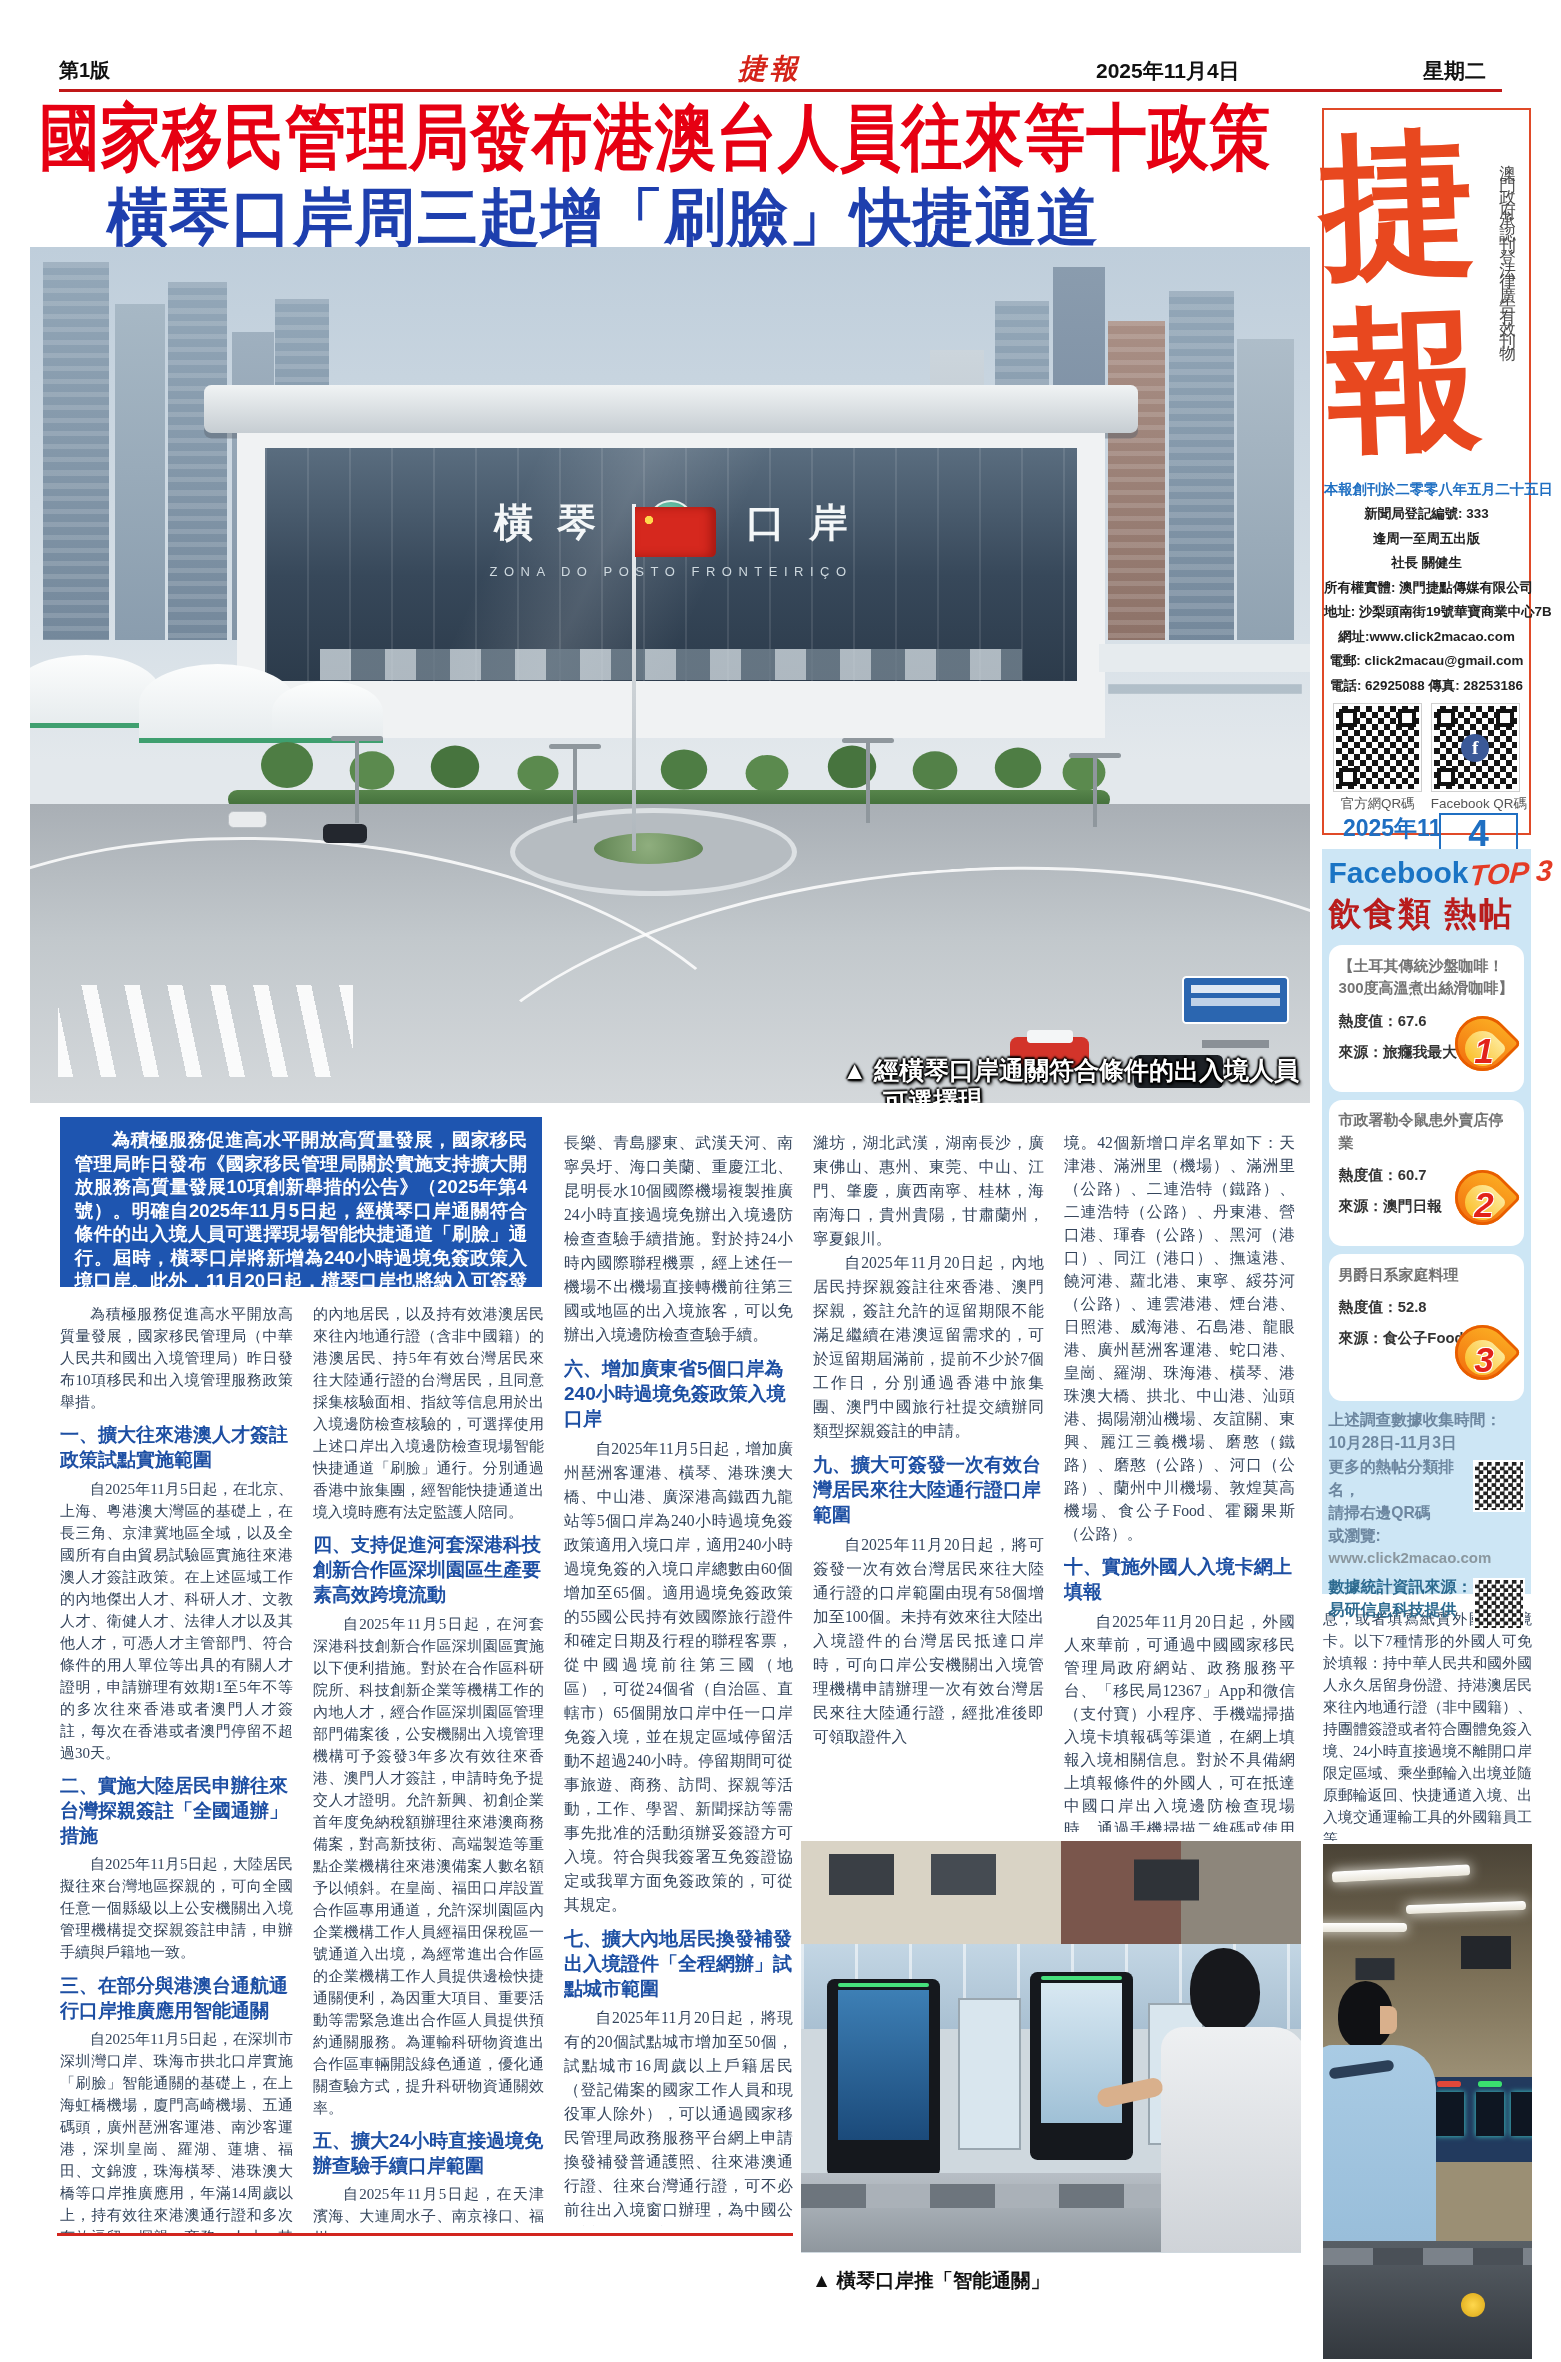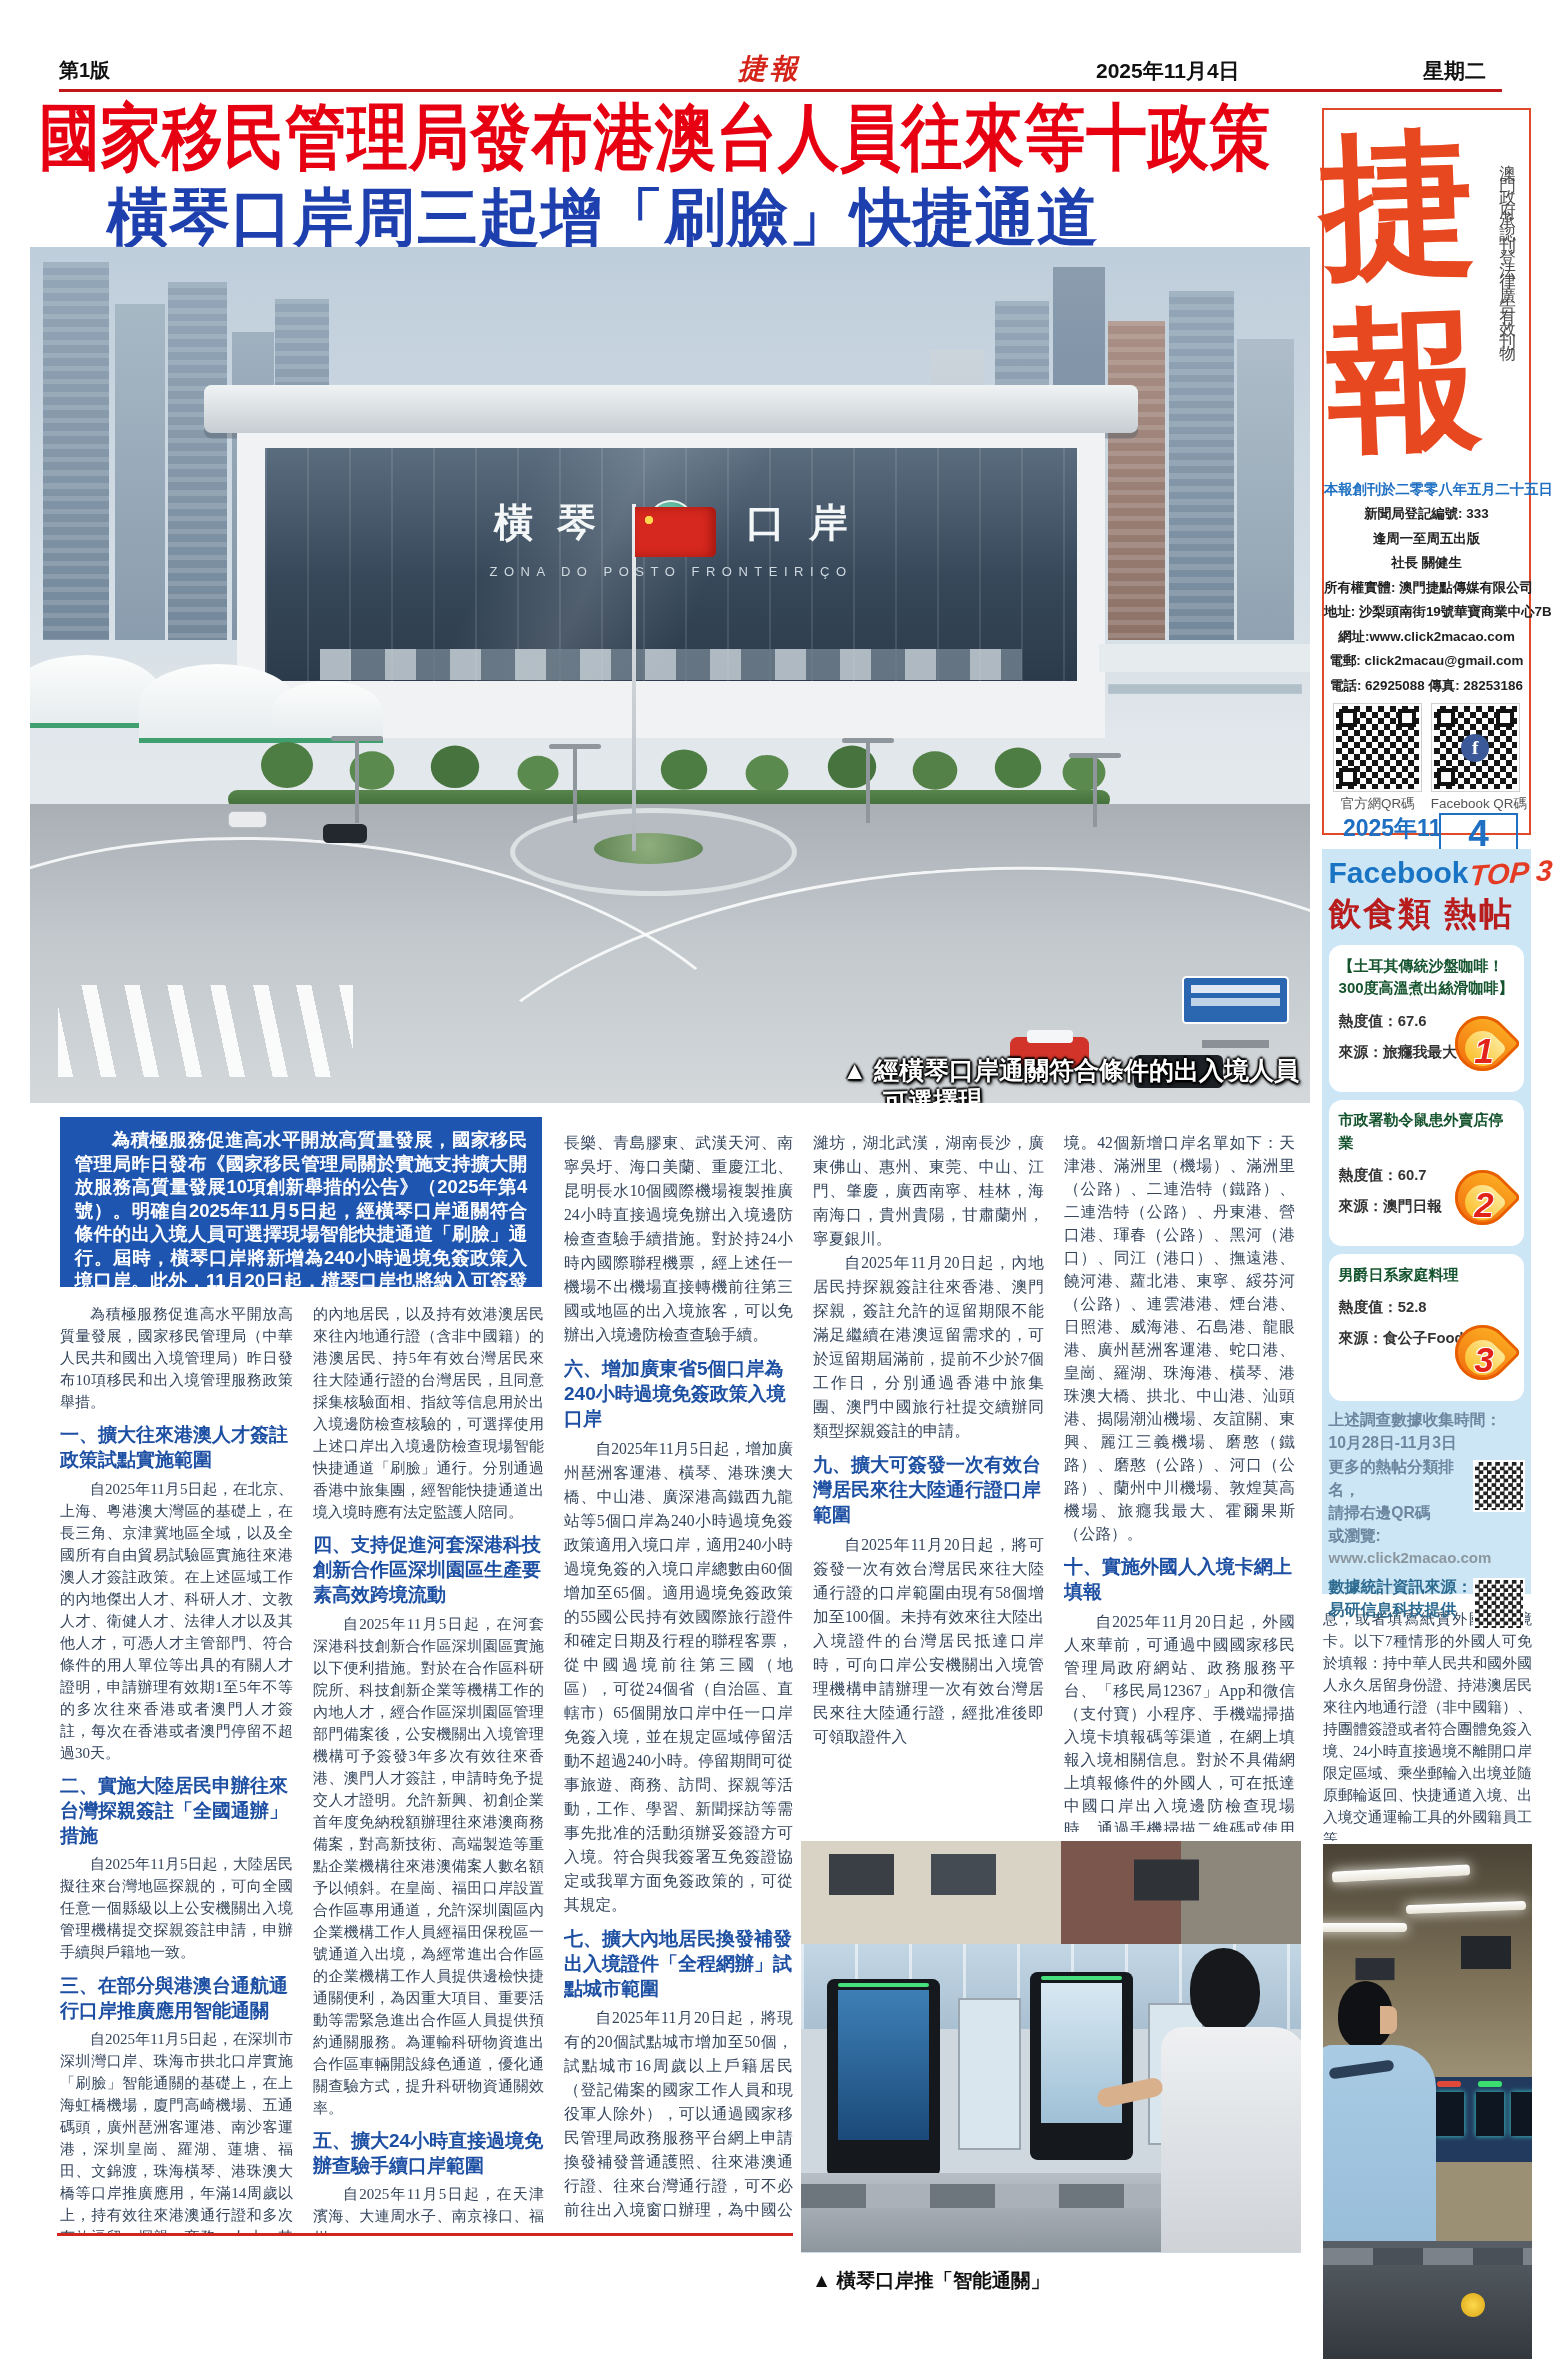--- a/index.html
+++ b/index.html
@@ -152,21 +152,21 @@
   .date-wrap{position:absolute;left:0;top:0;width:118px;text-align:center;}
 
   
   .fb{left:1322px;top:849px;width:209px;height:745px;background:#cde6f5;box-sizing:border-box;padding:7.4px 6.5px;}
   .fb-head{white-space:nowrap;}
   .fb-brand{color:#1a74c4;font-size:30px;font-weight:bold;font-family:"Liberation Sans",sans-serif;margin-top:43px;}
   .fb-top3{color:#e43b25;font-size:29px;font-weight:900;font-style:italic;display:inline-block;
            transform:skewX(-8deg) rotate(-4deg);margin-left:1.8px;}
   .fb-cat{color:#b91c1c;font-size:33px;font-weight:bold;letter-spacing:1.8px;margin:1.8px 0 5.5px;}
   .fb-card{position:relative;background:#fff;border-radius:13px;padding:9.2px 9.2px 11px;margin:8.3px 0.9px;min-height:126px;}
-  .fb-title{font-size:15px;font-weight:bold;color:#14532d;line-height:1.5;}
+  .fb-title{font-size:15px;font-weight:bold;color:#737373;line-height:1.5;}
   .fb-heat,.fb-src{font-size:14.8px;font-weight:bold;color:#333;margin-top:12px;}
   .flame{position:absolute;right:3.7px;bottom:5.5px;width:72px;height:85px;}
   .fl-o{position:absolute;left:7.4px;top:14.8px;width:55px;height:55px;background:linear-gradient(160deg,#fcb525,#f2680c);
         border-radius:50% 5.5px 50% 50%;transform:rotate(45deg);box-shadow:inset 0 0 0 2.8px #e85d00;}
   .fl-i{position:absolute;left:17.5px;top:29.5px;width:35px;height:35px;background:linear-gradient(#fde896,#fbc02d);
         border-radius:50% 5.5px 50% 50%;transform:rotate(45deg);}
   .flame b{position:absolute;left:0;right:0;top:29.5px;text-align:center;font-size:35px;color:#e2231a;
            font-style:italic;font-weight:900;text-shadow:0.9px 0.9px 0 #fff,-0.9px -0.9px 0 #fff,0.9px -0.9px 0 #fff,-0.9px 0.9px 0 #fff;}
   .fb-foot{margin-top:7.4px;color:#6d87a0;font-weight:bold;font-size:15.7px;line-height:1.45;}
   .fb-foot-row{display:flex;justify-content:space-between;align-items:flex-start;margin-top:1.8px;}
@@ -345,21 +345,21 @@
       <div class="sec-h">七、擴大內地居民換發補發出入境證件「全程網辦」試點城市範圍</div>
       <p class="body-p">自2025年11月20日起，將現有的20個試點城市增加至50個，試點城市16周歲以上戶籍居民（登記備案的國家工作人員和現役軍人除外），可以通過國家移民管理局政務服務平台網上申請換發補發普通護照、往來港澳通行證、往來台灣通行證，可不必前往出入境窗口辦理，為中國公民辦理出入境證件提供更大便利。30個新增試點城市名單如下：河北石家莊，山西太原，內蒙古呼和浩特，遼寧大連，吉林長春，江蘇無錫、徐州、常州、蘇州，浙江湖州、嘉興、紹興、金華，江西南昌，山東煙台、</p>
     </div>
   <div class="col c4">
       <p class="body-p cont">濰坊，湖北武漢，湖南長沙，廣東佛山、惠州、東莞、中山、江門、肇慶，廣西南寧、桂林，海南海口，貴州貴陽，甘肅蘭州，寧夏銀川。</p>
       <p class="body-p">自2025年11月20日起，內地居民持探親簽註往來香港、澳門探親，簽註允許的逗留期限不能滿足繼續在港澳逗留需求的，可於逗留期屆滿前，提前不少於7個工作日，分別通過香港中旅集團、澳門中國旅行社提交續辦同類型探親簽註的申請。</p>
       <div class="sec-h">九、擴大可簽發一次有效台灣居民來往大陸通行證口岸範圍</div>
       <p class="body-p">自2025年11月20日起，將可簽發一次有效台灣居民來往大陸通行證的口岸範圍由現有58個增加至100個。未持有效來往大陸出入境證件的台灣居民抵達口岸時，可向口岸公安機關出入境管理機構申請辦理一次有效台灣居民來往大陸通行證，經批准後即可領取證件入</p>
     </div>
   <div class="col c5">
-      <p class="body-p cont">境。42個新增口岸名單如下：天津港、滿洲里（機場）、滿洲里（公路）、二連浩特（鐵路）、二連浩特（公路）、丹東港、營口港、琿春（公路）、黑河（港口）、同江（港口）、撫遠港、饒河港、蘿北港、東寧、綏芬河（公路）、連雲港港、煙台港、日照港、威海港、石島港、龍眼港、廣州琶洲客運港、蛇口港、皇崗、羅湖、珠海港、橫琴、港珠澳大橋、拱北、中山港、汕頭港、揭陽潮汕機場、友誼關、東興、麗江三義機場、磨憨（鐵路）、磨憨（公路）、河口（公路）、蘭州中川機場、敦煌莫高機場、旅癮我最大、霍爾果斯（公路）。</p>
+      <p class="body-p cont">境。42個新增口岸名單如下：天津港、滿洲里（機場）、滿洲里（公路）、二連浩特（鐵路）、二連浩特（公路）、丹東港、營口港、琿春（公路）、黑河（港口）、同江（港口）、撫遠港、饒河港、蘿北港、東寧、綏芬河（公路）、連雲港港、煙台港、日照港、威海港、石島港、龍眼港、廣州琶洲客運港、蛇口港、皇崗、羅湖、珠海港、橫琴、港珠澳大橋、拱北、中山港、汕頭港、揭陽潮汕機場、友誼關、東興、麗江三義機場、磨憨（鐵路）、磨憨（公路）、河口（公路）、蘭州中川機場、敦煌莫高機場、食公子Food、霍爾果斯（公路）。</p>
       <div class="sec-h">十、實施外國人入境卡網上填報</div>
       <p class="body-p">自2025年11月20日起，外國人來華前，可通過中國國家移民管理局政府網站、政務服務平台、「移民局12367」App和微信（支付寶）小程序、手機端掃描入境卡填報碼等渠道，在網上填報入境相關信息。對於不具備網上填報條件的外國人，可在抵達中國口岸出入境邊防檢查現場時，通過手機掃描二維碼或使用現場智能設備在網上填報入境信</p>
     </div>
   <div class="col c6">
       <p class="body-p cont">息，或者填寫紙質外國人入境卡。以下7種情形的外國人可免於填報：持中華人民共和國外國人永久居留身份證、持港澳居民來往內地通行證（非中國籍）、持團體簽證或者符合團體免簽入境、24小時直接過境不離開口岸限定區域、乘坐郵輪入出境並隨原郵輪返回、快捷通道入境、出入境交通運輸工具的外國籍員工等。</p>
     </div>
   <div class="abs bottom-rule"></div>
 
   <div class="abs mast">
     <div class="mh-art">

